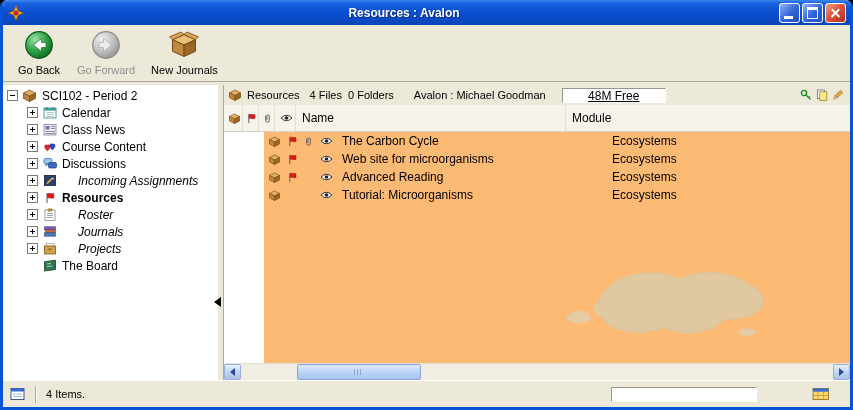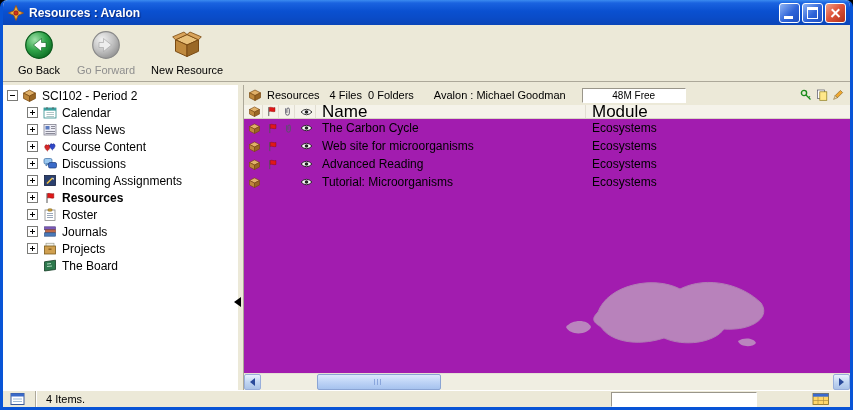--- a/index.html
+++ b/index.html
@@ -6,21 +6,21 @@
     font-family:"Liberation Sans",sans-serif;font-size:11px;background:#000;}
   *{box-sizing:border-box;}
 
   .window{width:853px;height:410px;display:flex;flex-direction:column;
     border:3px solid #0854D6;border-top:none;background:#ECE9D8;
     border-radius:7px 7px 0 0;overflow:hidden;}
 
   
   .titlebar{height:25px;flex:none;display:flex;align-items:center;padding:0 4px 0 5px;
     background:linear-gradient(180deg,#3B8BF0 0%,#1A63E0 12%,#0A50D0 45%,#0A4CC8 70%,#0A45B8 100%);
-    color:#fff;border-radius:5px 5px 0 0;}
+    color:#fff;border-radius:5px 5px 0 0;text-align:center;}
   .titlebar .title{font-weight:bold;font-size:12px;margin-left:5px;
     text-shadow:1px 1px 1px #09277E;flex:1;white-space:nowrap;}
   .tb-btns{display:flex;gap:2px;}
   .tbtn{width:21px;height:20px;border-radius:3px;border:1px solid #fff;position:relative;}
   .tbtn.blue{background:linear-gradient(135deg,#8FB4F4,#2E63D8 55%,#1E4FC0);}
   .tbtn.red{background:linear-gradient(135deg,#F0A088,#E0563C 45%,#B03018);}
   .tbtn.min::after{content:"";position:absolute;left:4px;bottom:3px;width:9px;height:3px;background:#fff;}
   .tbtn.max::after{content:"";position:absolute;top:3px;left:4px;right:4px;bottom:3px;
     border:1px solid #fff;border-top-width:3px;}
   .tbtn.close::before,.tbtn.close::after{content:"";position:absolute;left:4px;top:8.5px;width:11px;height:2.4px;background:#fff;}
@@ -35,78 +35,78 @@
   .toolbar{height:57px;flex:none;display:flex;align-items:flex-start;gap:4px;
     background:#ECE9D8;padding:3px 4px 8px 8px;border-bottom:1px solid #ACA899;}
   .tool{display:flex;flex-direction:column;align-items:center;justify-content:flex-start;
     min-width:56px;padding:2px 6px;gap:2px;color:#000;}
   .tool .lbl{font-size:11px;}
   .tool.disabled .lbl{color:#8E8E8E;}
 
   
   .main{flex:1;display:flex;background:#ECE9D8;padding-top:3px;min-height:0;}
 
-  .tree{width:235px;flex:none;background:#fff;overflow:hidden;padding-top:2px;}
+  .tree{width:215px;flex:none;background:#fff;overflow:hidden;padding-top:2px;}
   .trow{height:17px;display:flex;align-items:center;padding-left:4px;white-space:nowrap;}
   .trow.child{padding-left:24px;}
   .exp{width:11px;height:11px;flex:none;border:1px solid #7B7B78;background:#fff;position:relative;margin-right:4px;}
   .exp::before{content:"";position:absolute;left:2px;right:2px;top:4px;height:1px;background:#000;}
   .exp.plus::after{content:"";position:absolute;top:2px;bottom:2px;left:4px;width:1px;background:#000;}
   .exp-spacer{width:15px;flex:none;}
   .ticon{width:15px;height:13px;flex:none;margin-right:5px;display:inline-flex;align-items:center;justify-content:center;}
   .tlabel{font-size:12px;color:#000;}
-  .tlabel.italic{}
+  .tlabel.italic{font-style:italic;margin-left:16px;}
   .tlabel.bold{font-weight:bold;}
 
   .splitter{width:5px;flex:none;background:#ECE9D8;position:relative;}
   .collapse-arrow{position:absolute;left:-4px;top:212px;width:0;height:0;
     border-top:5px solid transparent;border-bottom:5px solid transparent;border-right:7px solid #000;}
 
   .panel{flex:1;display:flex;flex-direction:column;background:#fff;
     border-left:1px solid #ACA899;min-width:0;}
 
   .panel-header{height:20px;flex:none;display:flex;align-items:center;gap:6px;
     background:#ECE9D8;padding:0 6px 0 5px;font-size:11px;}
   .ph-title{margin-right:4px;}
   .free-box{width:104px;height:15px;background:#fff;border:1px solid;
-    border-color:#9A968A #FFF #FFF #9A968A;display:grid;place-items:center;font-size:10px;margin-left:10px;}
+    border-color:#9A968A #FFF #FFF #9A968A;display:grid;place-items:center;font-size:12px;margin-left:10px;text-decoration:underline;}
   .ph-spacer{flex:1;}
   .ph-icons{display:flex;gap:4px;align-items:center;}
 
-  .cols-header{height:14px;flex:none;display:flex;
-    background:#F5F3EA;border-bottom:1px solid #D8D4C4;font-size:17px;color:#000;}
+  .cols-header{height:27px;flex:none;display:flex;
+    background:#F5F3EA;border-bottom:1px solid #D8D4C4;font-size:12px;color:#000;}
   .col{height:100%;display:flex;align-items:center;border-right:1px solid #E2DEd2;padding-left:2px;}
   .c-box{width:19px;justify-content:center;}
   .c-flag{width:16px;justify-content:center;}
   .c-clip{width:16px;justify-content:center;}
   .c-eye{width:21px;justify-content:center;}
   .c-name{width:270px;padding-left:6px;}
   .c-module{flex:1;padding-left:6px;border-right:none;}
 
-  .rows-area{flex:1;position:relative;background:#a21caf;overflow:hidden;}
+  .rows-area{flex:1;position:relative;background:#fdba74;overflow:hidden;margin-left:40px;}
   .rrow{height:18px;display:flex;align-items:center;font-size:12px;position:relative;z-index:1;}
   .rrow .col{border-right:none;height:100%;}
 
   .watermark{position:absolute;right:62px;bottom:14px;z-index:0;opacity:.55;}
 
   
   .hscroll{height:17px;flex:none;display:flex;background:#F0EEE2;position:relative;border-top:1px solid #E4E0D4;}
   .sb-btn{width:17px;height:16px;flex:none;border:1px solid #98AEDB;border-radius:2px;
     background:linear-gradient(180deg,#E9F1FD,#C2D6F2 50%,#AAC2E6);display:grid;place-items:center;}
   .sb-left{margin-right:auto;}
   .arrow-l{width:0;height:0;border-top:4px solid transparent;border-bottom:4px solid transparent;border-right:5px solid #2A4A9A;}
   .arrow-r{width:0;height:0;border-top:4px solid transparent;border-bottom:4px solid transparent;border-left:5px solid #2A4A9A;}
   .sb-track{position:absolute;left:17px;right:17px;top:0;bottom:0;}
   .sb-thumb{position:absolute;left:56px;width:124px;top:0;height:16px;border:1px solid #8AA4D4;border-radius:2px;
     background:linear-gradient(180deg,#DDE9FC,#BED4F6 50%,#A6C2EE);}
   .sb-thumb::after{content:"";position:absolute;left:50%;top:4px;bottom:4px;width:9px;margin-left:-5px;
     background:repeating-linear-gradient(90deg,#8AA6DC 0 1px,rgba(0,0,0,0) 1px 3px);}
 
   
-  .statusbar{height:17px;flex:none;display:flex;align-items:center;background:#ECE9D8;
+  .statusbar{height:27px;flex:none;display:flex;align-items:center;background:#ECE9D8;
     border-top:1px solid #FFF;padding:0 20px 0 7px;gap:9px;}
   .sep{width:2px;height:17px;border-left:1px solid #ACA899;border-right:1px solid #FFF;}
   .status-text{font-size:11px;color:#000;}
   .status-spacer{flex:1;}
   .status-field{width:146px;height:15px;background:#fff;border:1px solid;
     border-color:#9A968A #FFF #FFF #9A968A;margin-right:46px;}
 </style>
 </head>
 <body>
 
@@ -164,21 +164,21 @@
     <div class="tool">
       <span>
         <svg width="30" height="30" viewBox="0 0 30 30">
           <polygon points="15,4.5 26.5,9.8 15,15 3.5,9.8" fill="#E8C07A" stroke="#7A4A12" stroke-width="1"></polygon>
           <polygon points="3.5,9.8 15,15 15,26.5 3.5,21.3" fill="#C08A3E" stroke="#7A4A12" stroke-width="1"></polygon>
           <polygon points="15,15 26.5,9.8 26.5,21.3 15,26.5" fill="#9A6826" stroke="#7A4A12" stroke-width="1"></polygon>
           <polygon points="15,4.5 26.5,9.8 29.3,6.8 18,2" fill="#D9A45B" stroke="#7A4A12" stroke-width="0.8"></polygon>
           <polygon points="15,4.5 3.5,9.8 0.7,6.8 12,2" fill="#D9A45B" stroke="#7A4A12" stroke-width="0.8"></polygon>
         </svg>
       </span>
-      <span class="lbl">New Resource</span>
+      <span class="lbl">New Journals</span>
     </div>
   </div>
 
   <div class="main">
 
     <div class="tree">
 
       <div class="trow">
         <span class="exp minus"></span>
         <span class="ticon">

